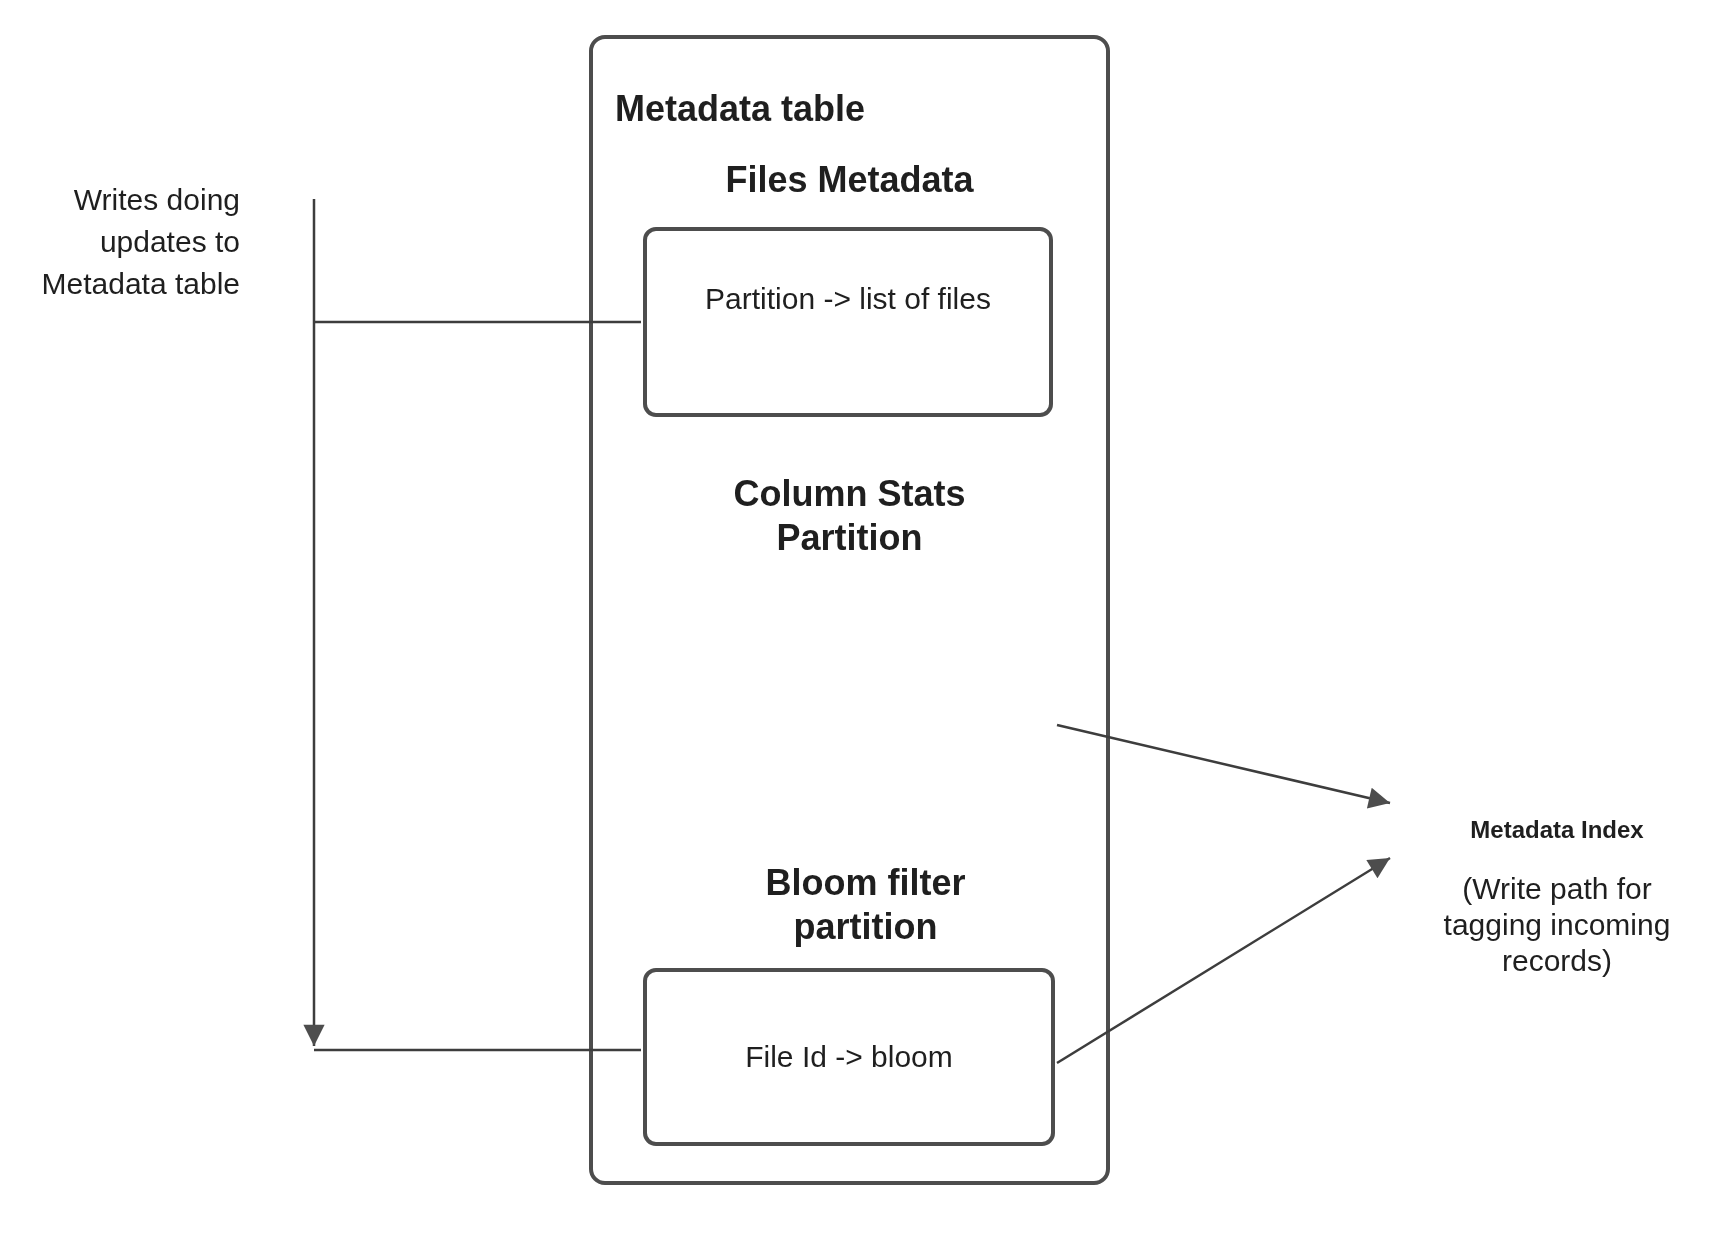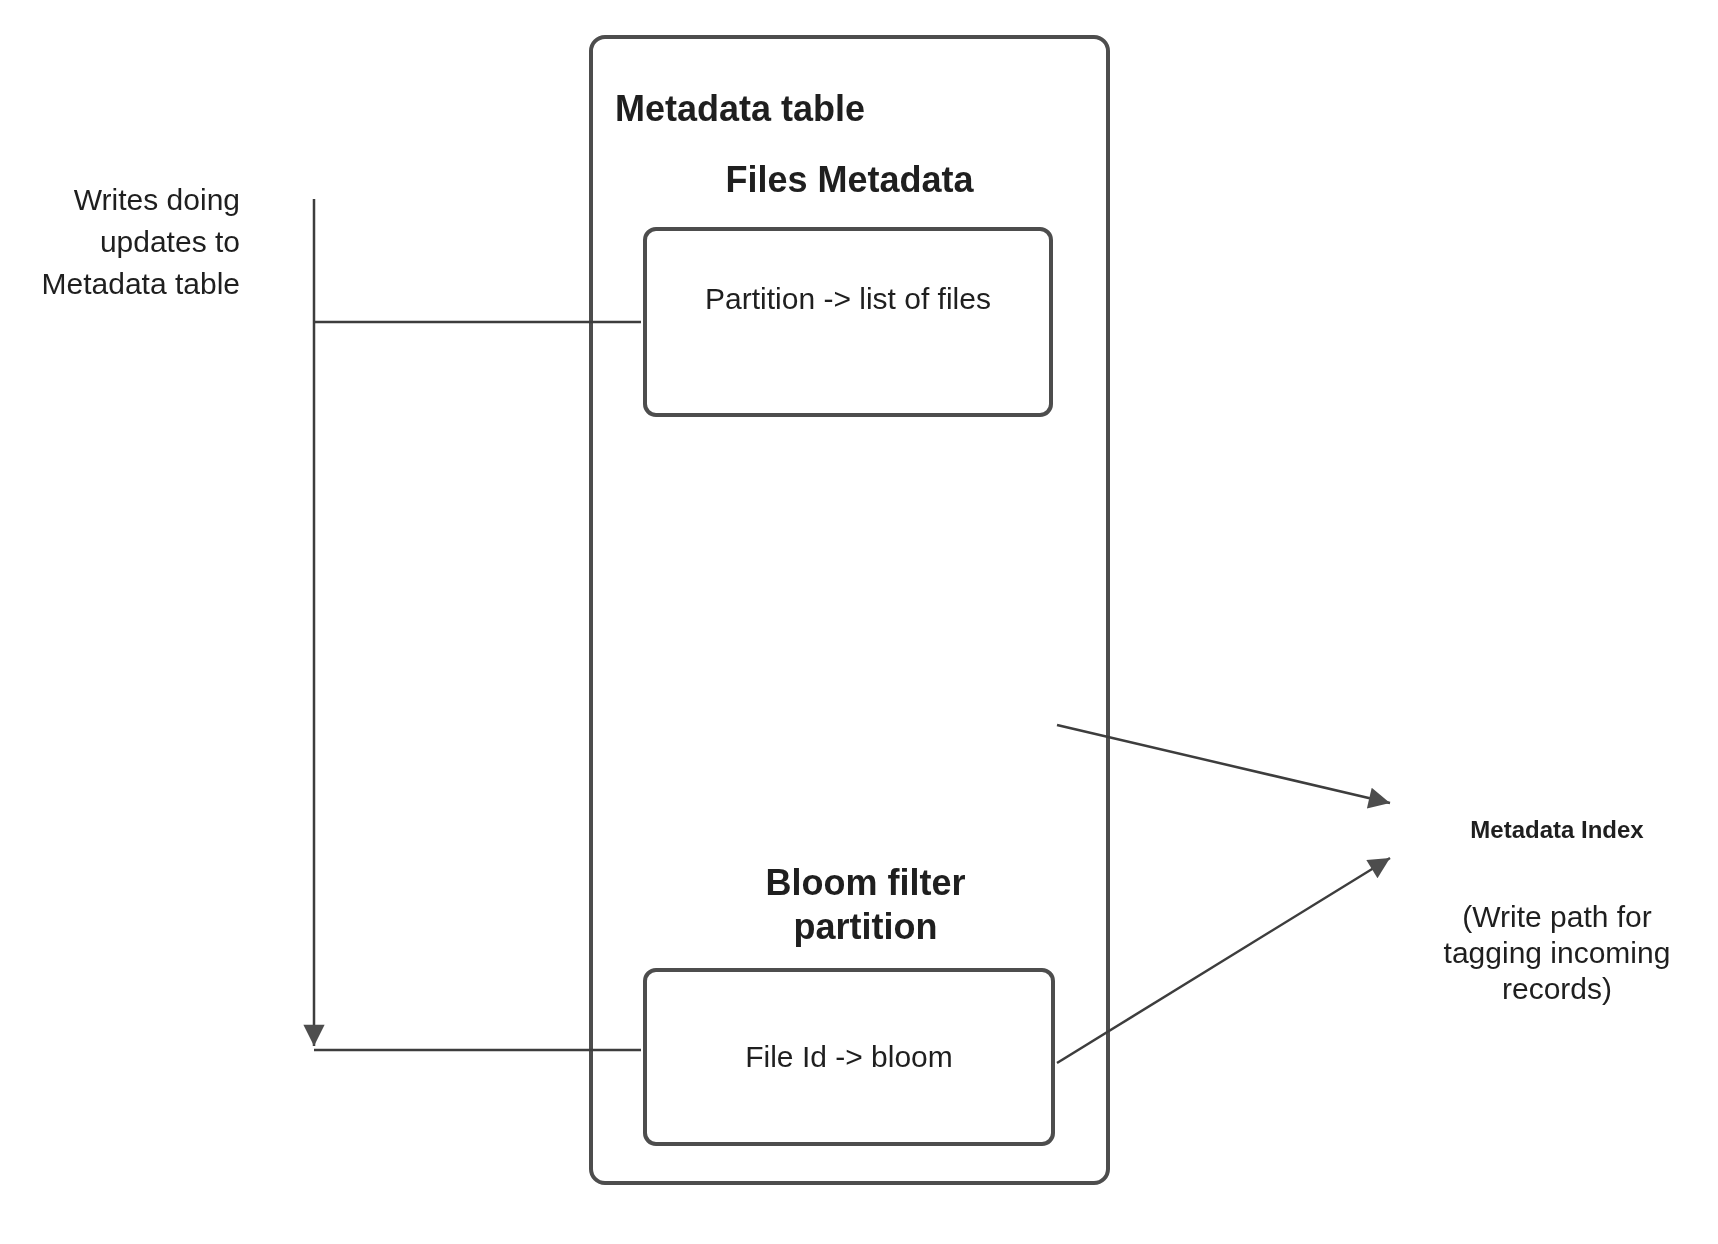--- a/index.html
+++ b/index.html
@@ -52,21 +52,21 @@
 
   .writes-note{
     position:absolute;left:8px;top:179px;width:232px;text-align:right;
     font-size:30px;line-height:42px;z-index:2;
   }
   .index-title{
     position:absolute;left:1397px;top:808px;width:320px;text-align:center;
     font-size:24px;line-height:44px;font-weight:700;z-index:2;
   }
   .index-subtitle{
-    position:absolute;left:1397px;top:899px;width:320px;text-align:center;
+    position:absolute;left:1397px;top:871px;width:320px;text-align:center;
     font-size:30px;line-height:36px;z-index:2;
   }
 </style>
 </head>
 <body>
 
 <div class="stage">
 
   <svg class="connectors" width="1718" height="1244" viewBox="0 0 1718 1244">
     <defs>
@@ -88,20 +88,22 @@
   <div class="outer-box"></div>
 
   <div class="mt-title">Metadata table</div>
 
   <div class="part-heading heading-files preline">Files Metadata</div>
 
   <div class="inner-box box-files">
     <span class="box-label shift-up">Partition -&gt; list of files</span>
   </div>
 
+  <div class="part-heading heading-stats preline">Column Stats
+Partition</div>
 
 
   <div class="part-heading heading-bloom preline">Bloom filter
 partition</div>
 
   <div class="inner-box box-bloom">
     <span class="box-label">File Id -&gt; bloom</span>
   </div>
 
   <div class="index-title">Metadata Index</div>

